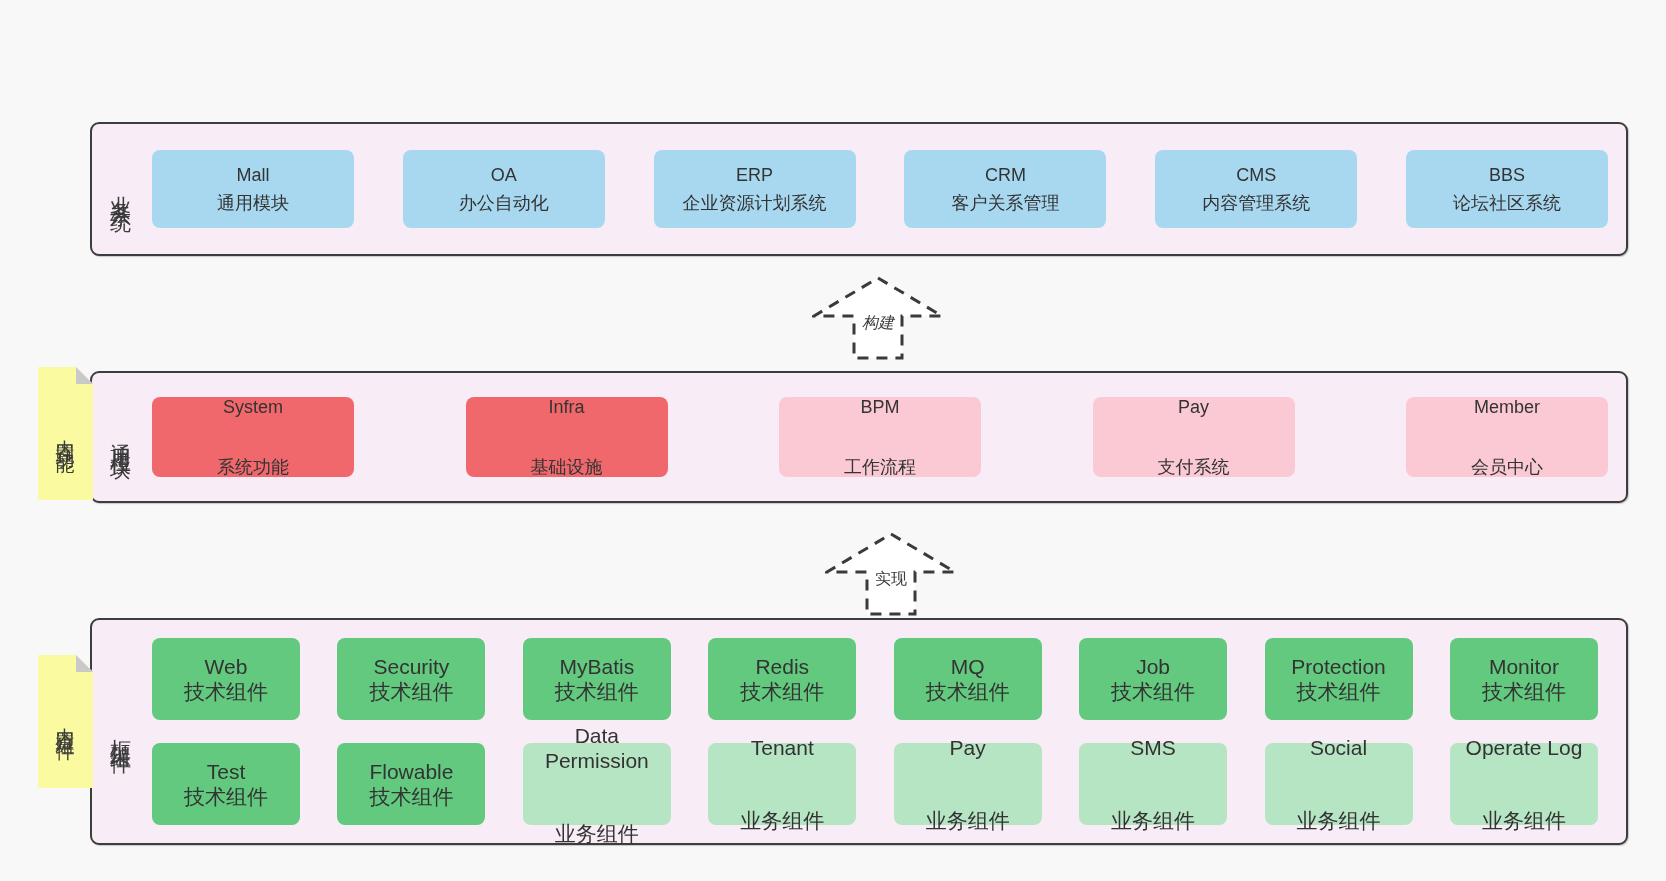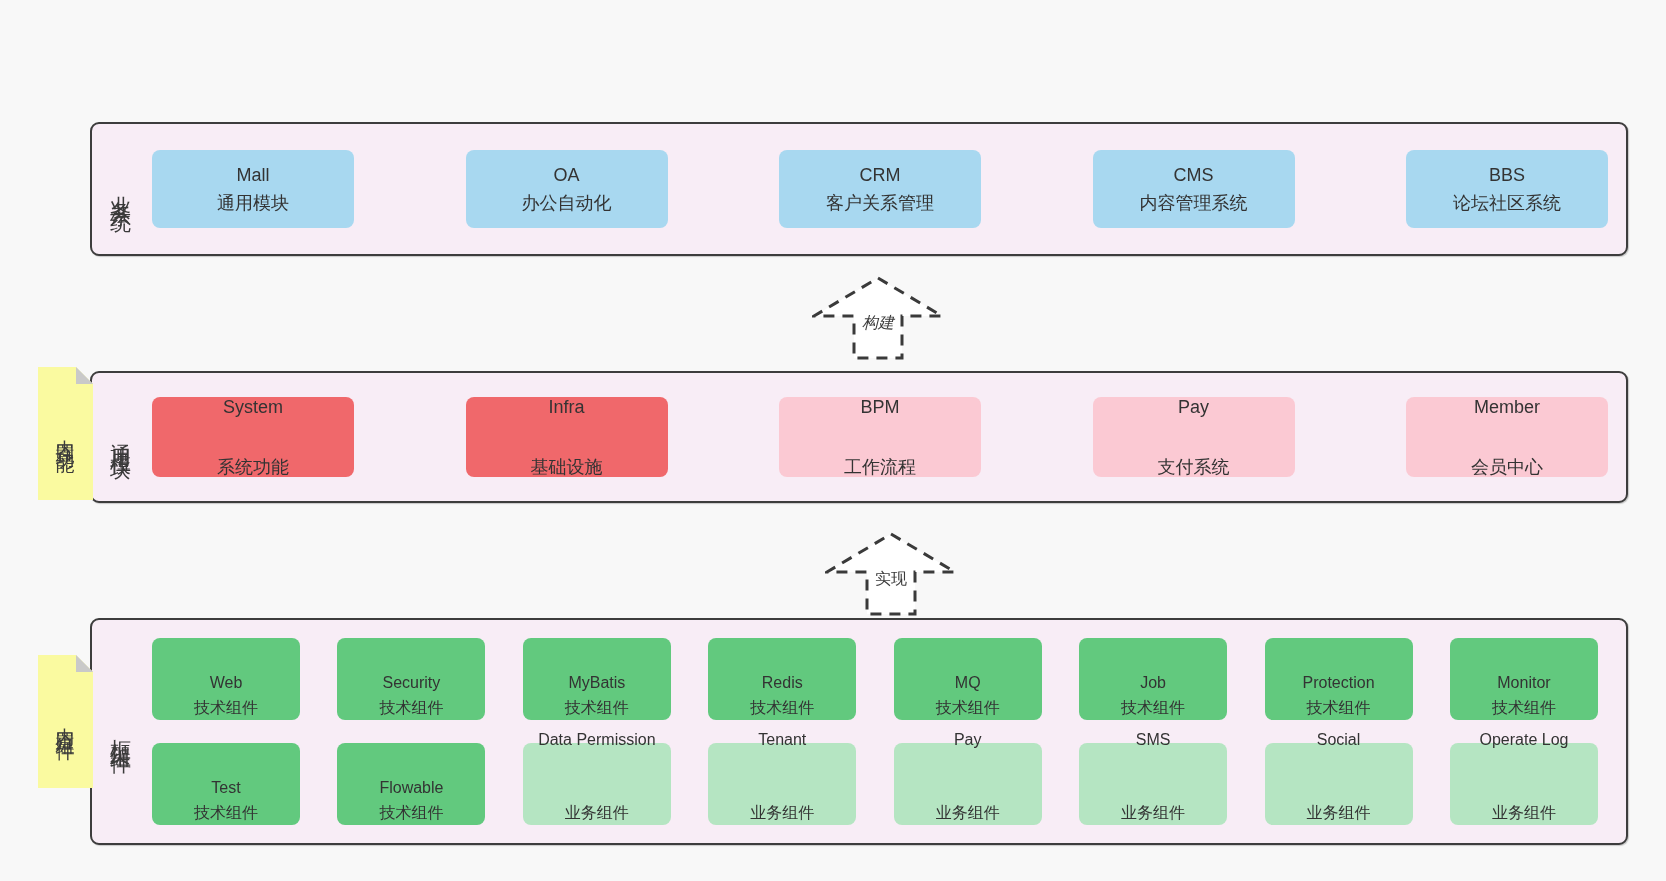--- a/index.html
+++ b/index.html
@@ -73,21 +73,21 @@
     align-items: center;
     justify-content: center;
     text-align: center;
     font-size: 18px;
     line-height: 28px;
     color: #333333;
     padding: 0 10px;
   }
   #band-business .box  { width: 202px; height: 78px; }
   #band-modules  .box  { width: 202px; height: 80px; gap: 32px; }
-  #band-components .box { width: 148px; height: 82px; font-size: 16px; line-height: 25px; padding: 0 0; justify-content: flex-end; }
+  #band-components .box { width: 148px; height: 82px; font-size: 21px; line-height: 25px; padding: 0 0; }
 
   .v-blue       { background: #A8D8F0; }
   .v-red        { background: #F0686B; }
   .v-pink       { background: #FBC9D3; }
   .v-green      { background: #62C97E; }
   .v-lightgreen { background: #B5E5C2; gap: 48px; }
 
   
   .note {
     position: absolute;
@@ -150,20 +150,24 @@
     </div>
     <div class="band-rows">
         <div class="box-row">
           <div class="box v-blue">
             <div class="box-title">Mall</div>
             <div class="box-subtitle">通用模块</div>
           </div>
           <div class="box v-blue">
             <div class="box-title">OA</div>
             <div class="box-subtitle">办公自动化</div>
+          </div>
+          <div class="box v-blue">
+            <div class="box-title">ERP</div>
+            <div class="box-subtitle">企业资源计划系统</div>
           </div>
           <div class="box v-blue">
             <div class="box-title">CRM</div>
             <div class="box-subtitle">客户关系管理</div>
           </div>
           <div class="box v-blue">
             <div class="box-title">CMS</div>
             <div class="box-subtitle">内容管理系统</div>
           </div>
           <div class="box v-blue">

